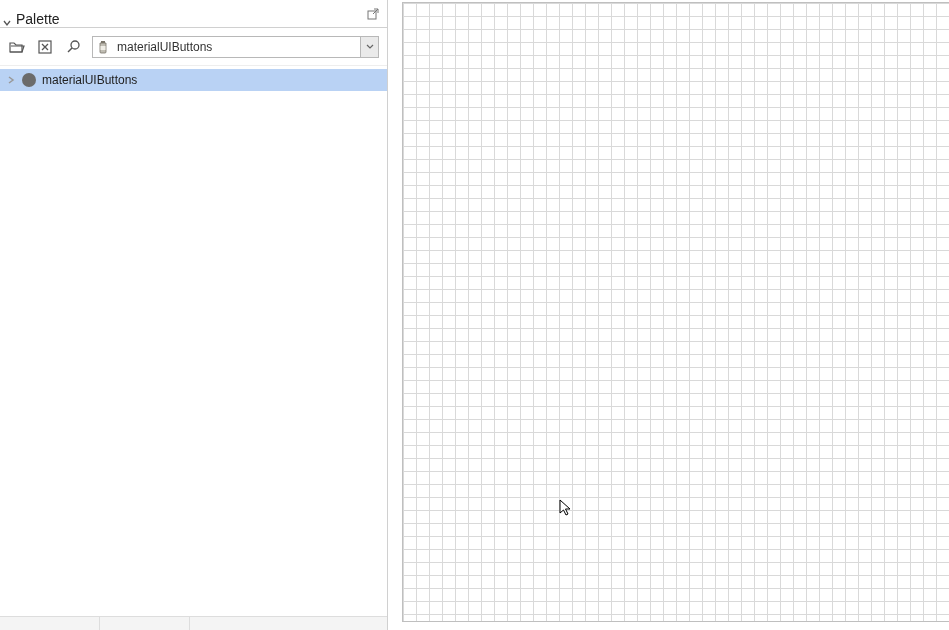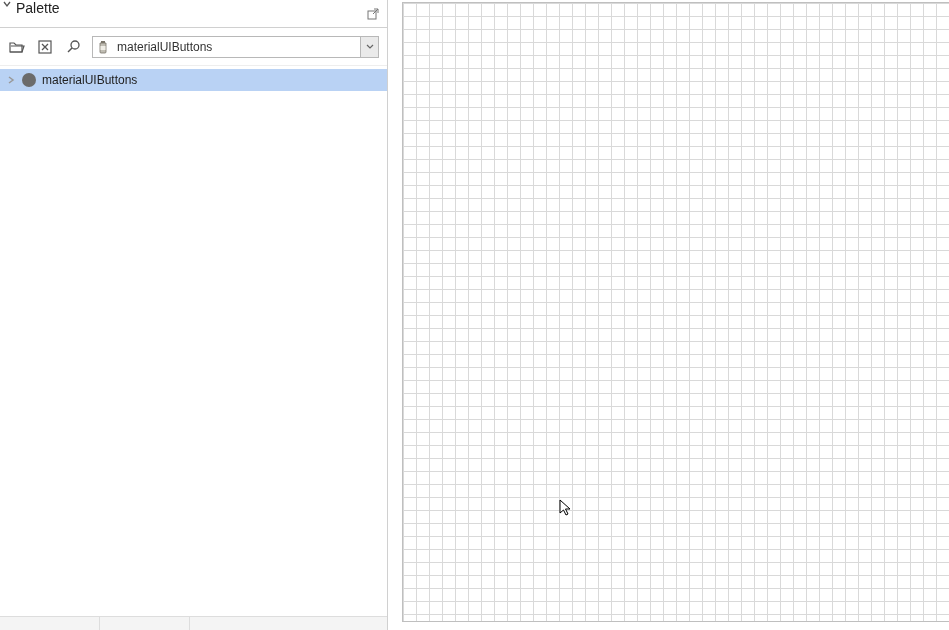--- a/index.html
+++ b/index.html
@@ -22,21 +22,21 @@
       width: 388px;
       height: 100%;
       border-right: 1px solid #d0d0d0;
       display: flex;
       flex-direction: column;
       background: #fff;
     }
     .panel-header {
       height: 28px;
       display: flex;
-      align-items: flex-start;
+      align-items: flex-end;
       border-bottom: 1px solid #d0d0d0;
       background: #fff;
       padding: 0 4px 0 2px;
       position: relative;
     }
     .panel-header .chev {
       width: 10px;
       display: flex;
       align-items: center;
       justify-content: center;

